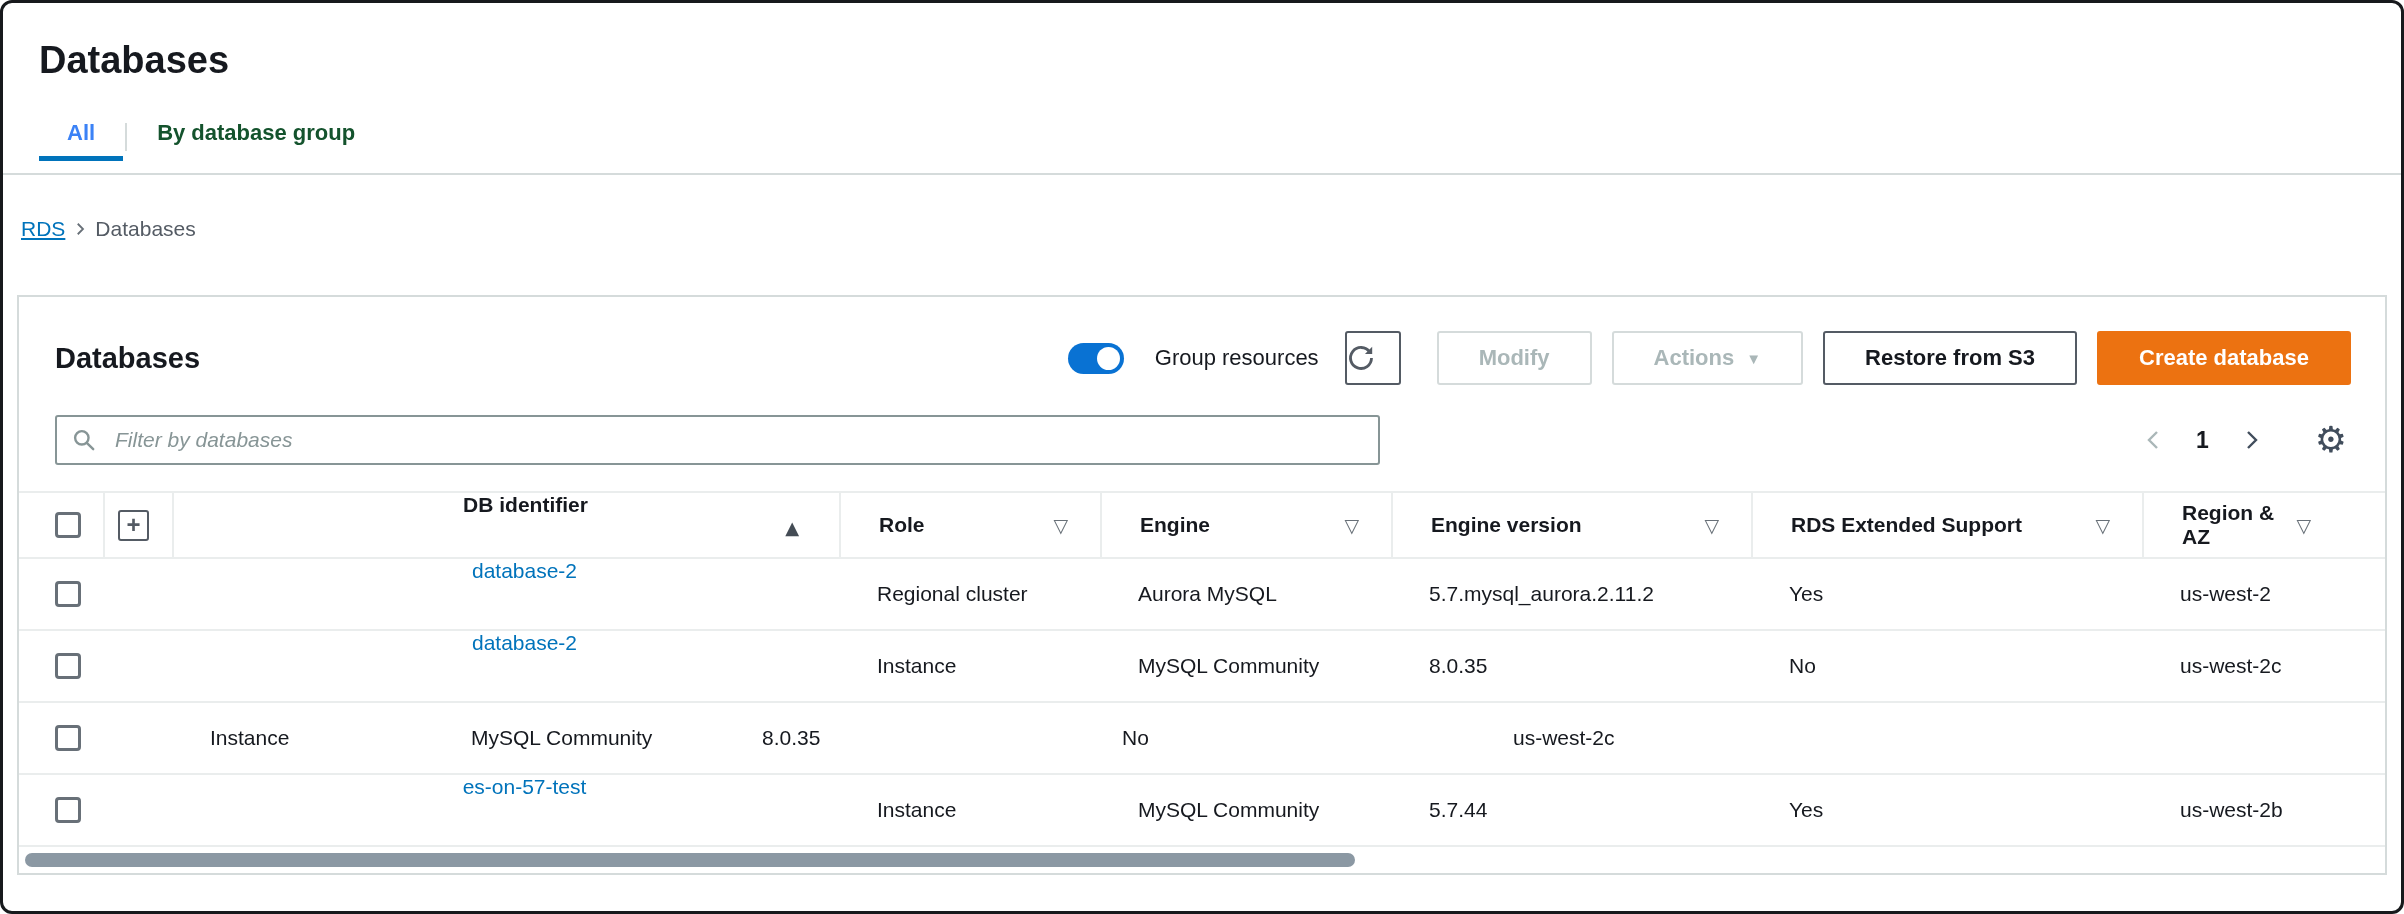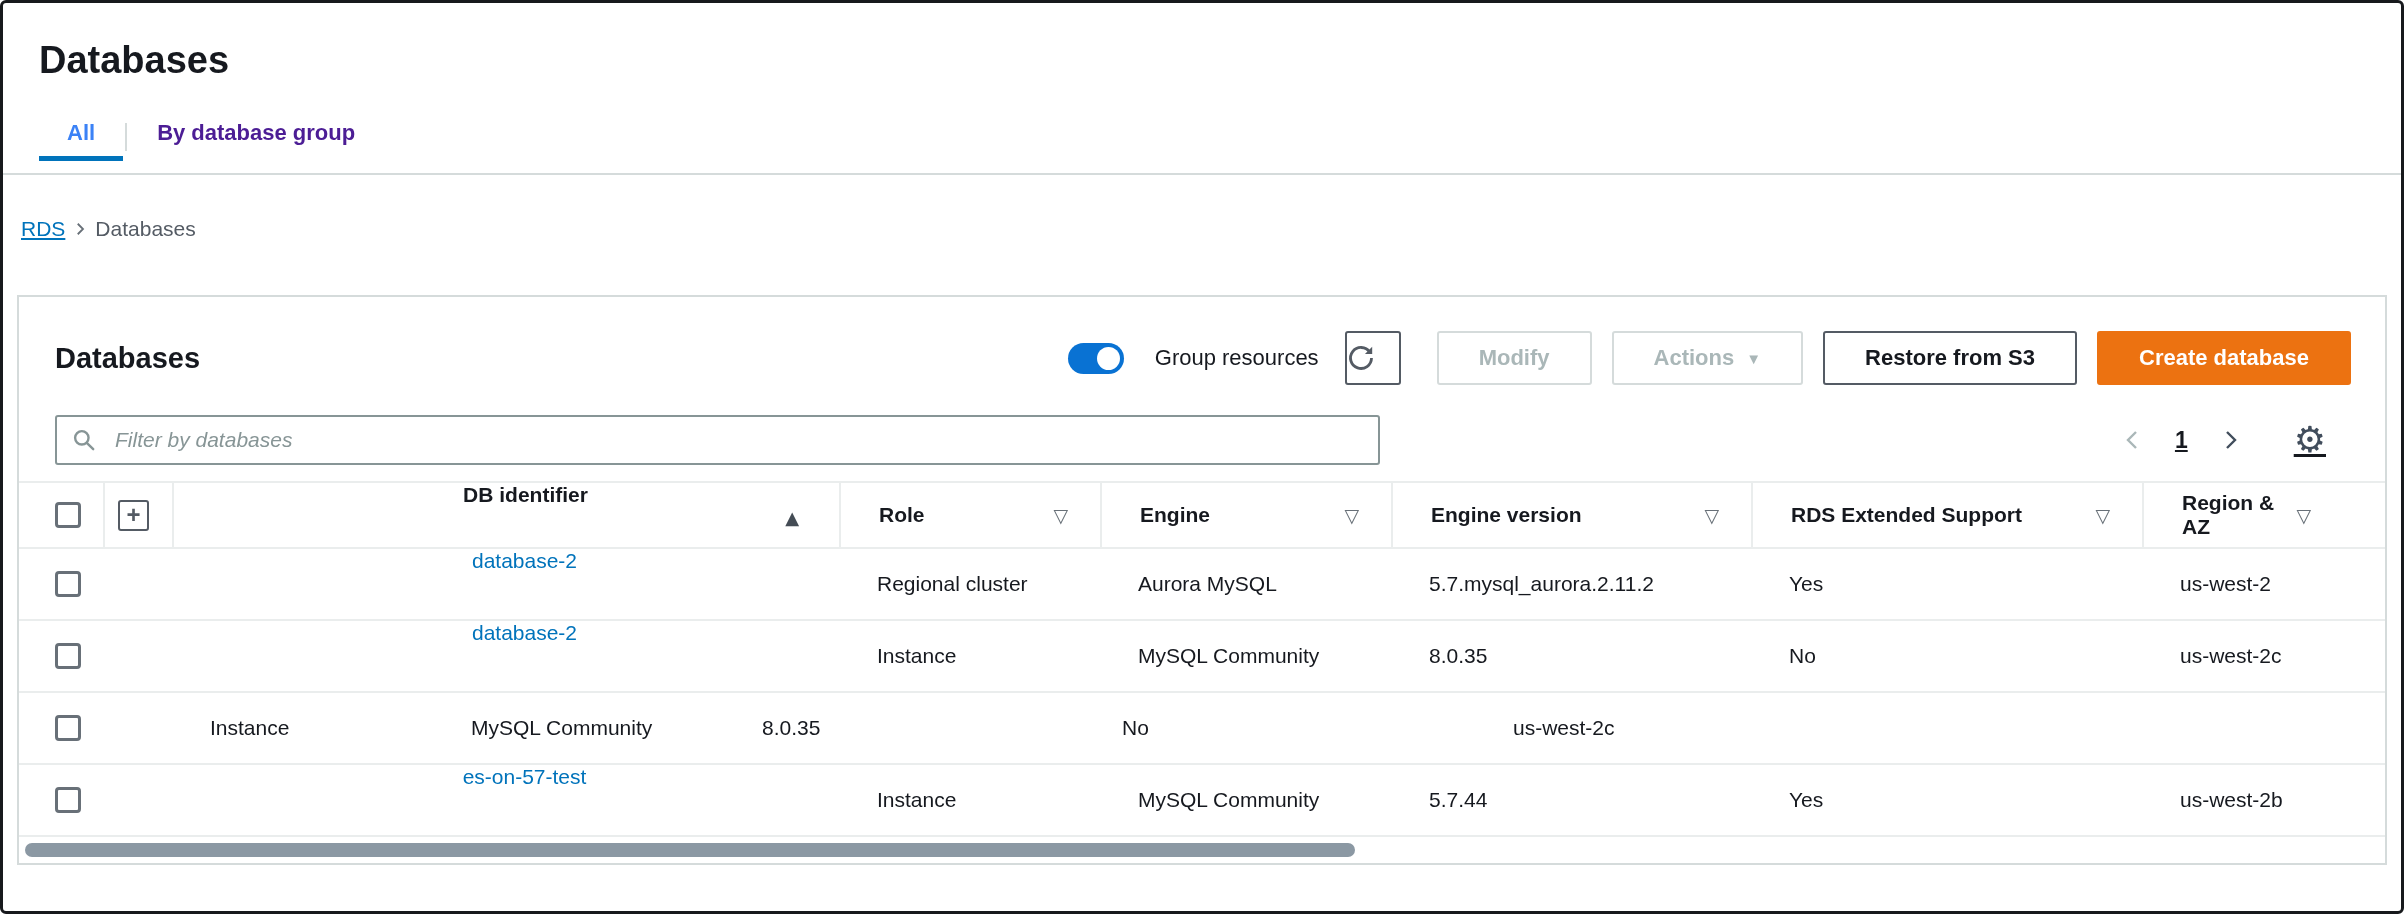--- a/index.html
+++ b/index.html
@@ -4,32 +4,32 @@
 <style>
   * { box-sizing: border-box; }
   html,body { margin:0; padding:0; }
   body {
     width:2404px; height:914px;
     font-family:"Liberation Sans","DejaVu Sans",sans-serif;
     color:#16191f; background:#fff; overflow:hidden;
   }
   .frame {
     position:absolute; inset:0;
-    border:3px solid #17191c; border-radius:6px;
+    border:3px solid #17191c; border-radius:12px;
     background:#fff; overflow:hidden;
   }
 
   
   .page-header { padding:20px 36px 0; }
   .page-title { font-size:38px; font-weight:700; margin:16px 0 0; }
 
   .tabs-row { margin-top:30px; }
   .tabs { display:flex; align-items:flex-end; padding:0 36px; }
   .tab {
-    font-size:22px; font-weight:700; color:#4c1d95;
+    font-size:22px; font-weight:700; color:#14532d;
     padding:8px 28px 10px; border-bottom:5px solid transparent; cursor:pointer;
   }
   .tab.active { color:#3b82f6; border-bottom-color:#0073bb; }
   .tab-sep { width:2px; height:28px; background:#d5dbdb; margin:0 2px 10px; }
   .tabs-divider { height:2px; background:#d5dbdb; margin-top:12px; }
 
   .breadcrumb {
     display:flex; align-items:center; gap:6px;
     margin:42px 0 0 18px; font-size:21px;
   }
@@ -58,21 +58,21 @@
     display:flex; align-items:center; justify-content:flex-start; gap:12px; cursor:pointer;
   }
   .btn.disabled { border-color:#d5dbdb; color:#aab7b8; cursor:default; }
   .btn.primary { background:#ec7211; border-color:#ec7211; color:#fff; }
   .icon-btn { width:56px; padding:0; margin-right:16px; }
   .caret { font-size:15px; line-height:1; }
 
   
   .filter-row {
     display:flex; align-items:center; justify-content:space-between;
-    padding:0 53px 0 36px; margin-bottom:16px;text-decoration:underline;
+    padding:0 32px 0 36px; margin-bottom:26px;
   }
   .search-box { position:relative; width:1325px; }
   .search-box .mag { position:absolute; left:16px; top:50%; transform:translateY(-50%); }
   .search-box input {
     width:100%; height:50px; border:2px solid #879596; border-radius:3px;
     padding:0 16px 0 58px; font-size:21px; font-family:inherit; color:#16191f;
     outline:none; background:#fff;
   }
   .search-box input::placeholder { font-style:italic; color:#879596; }
 

